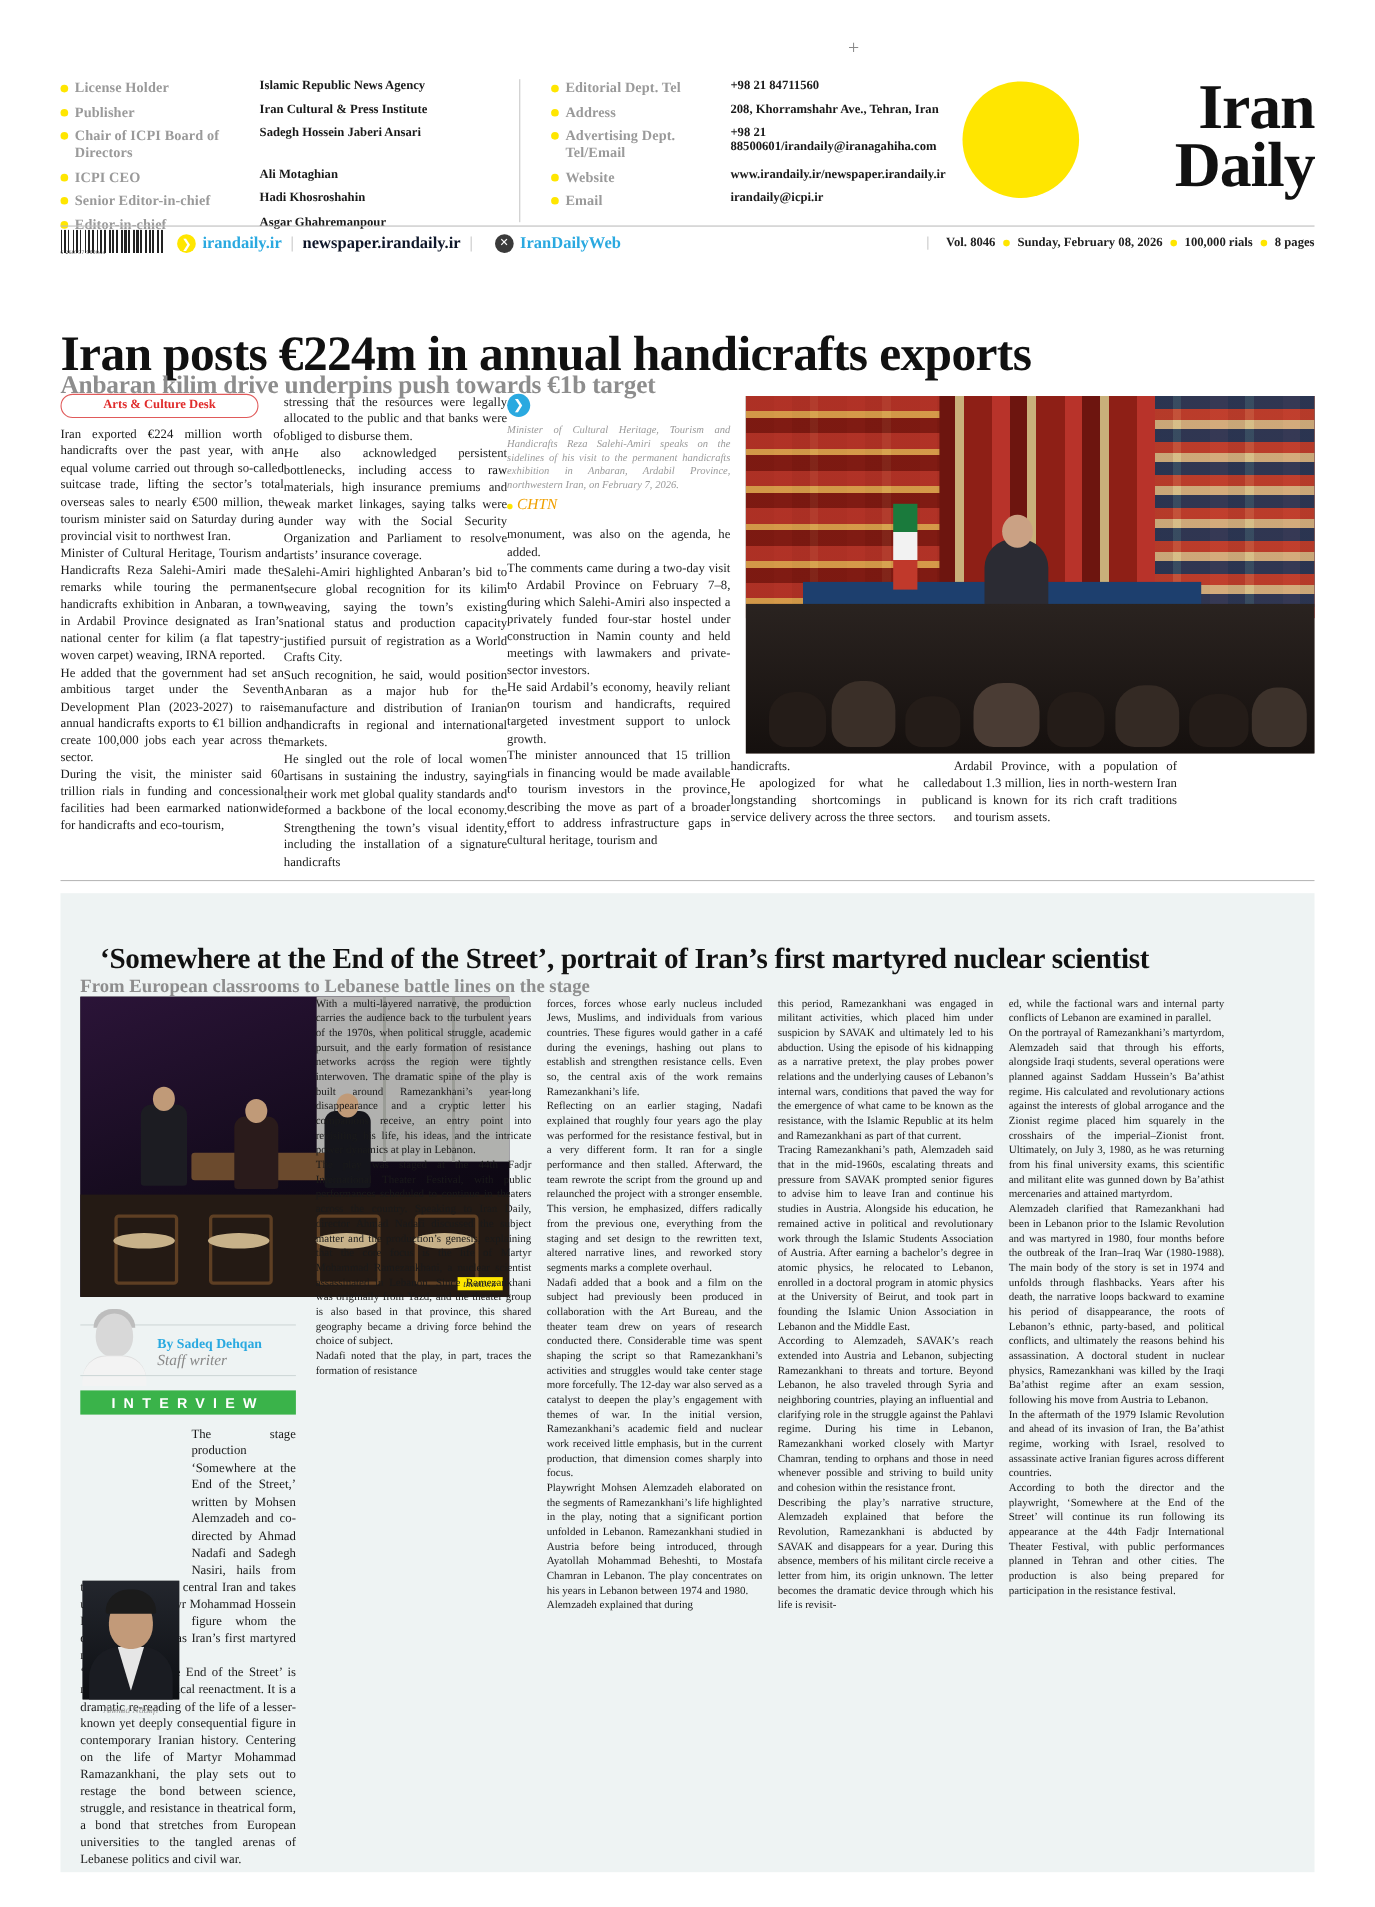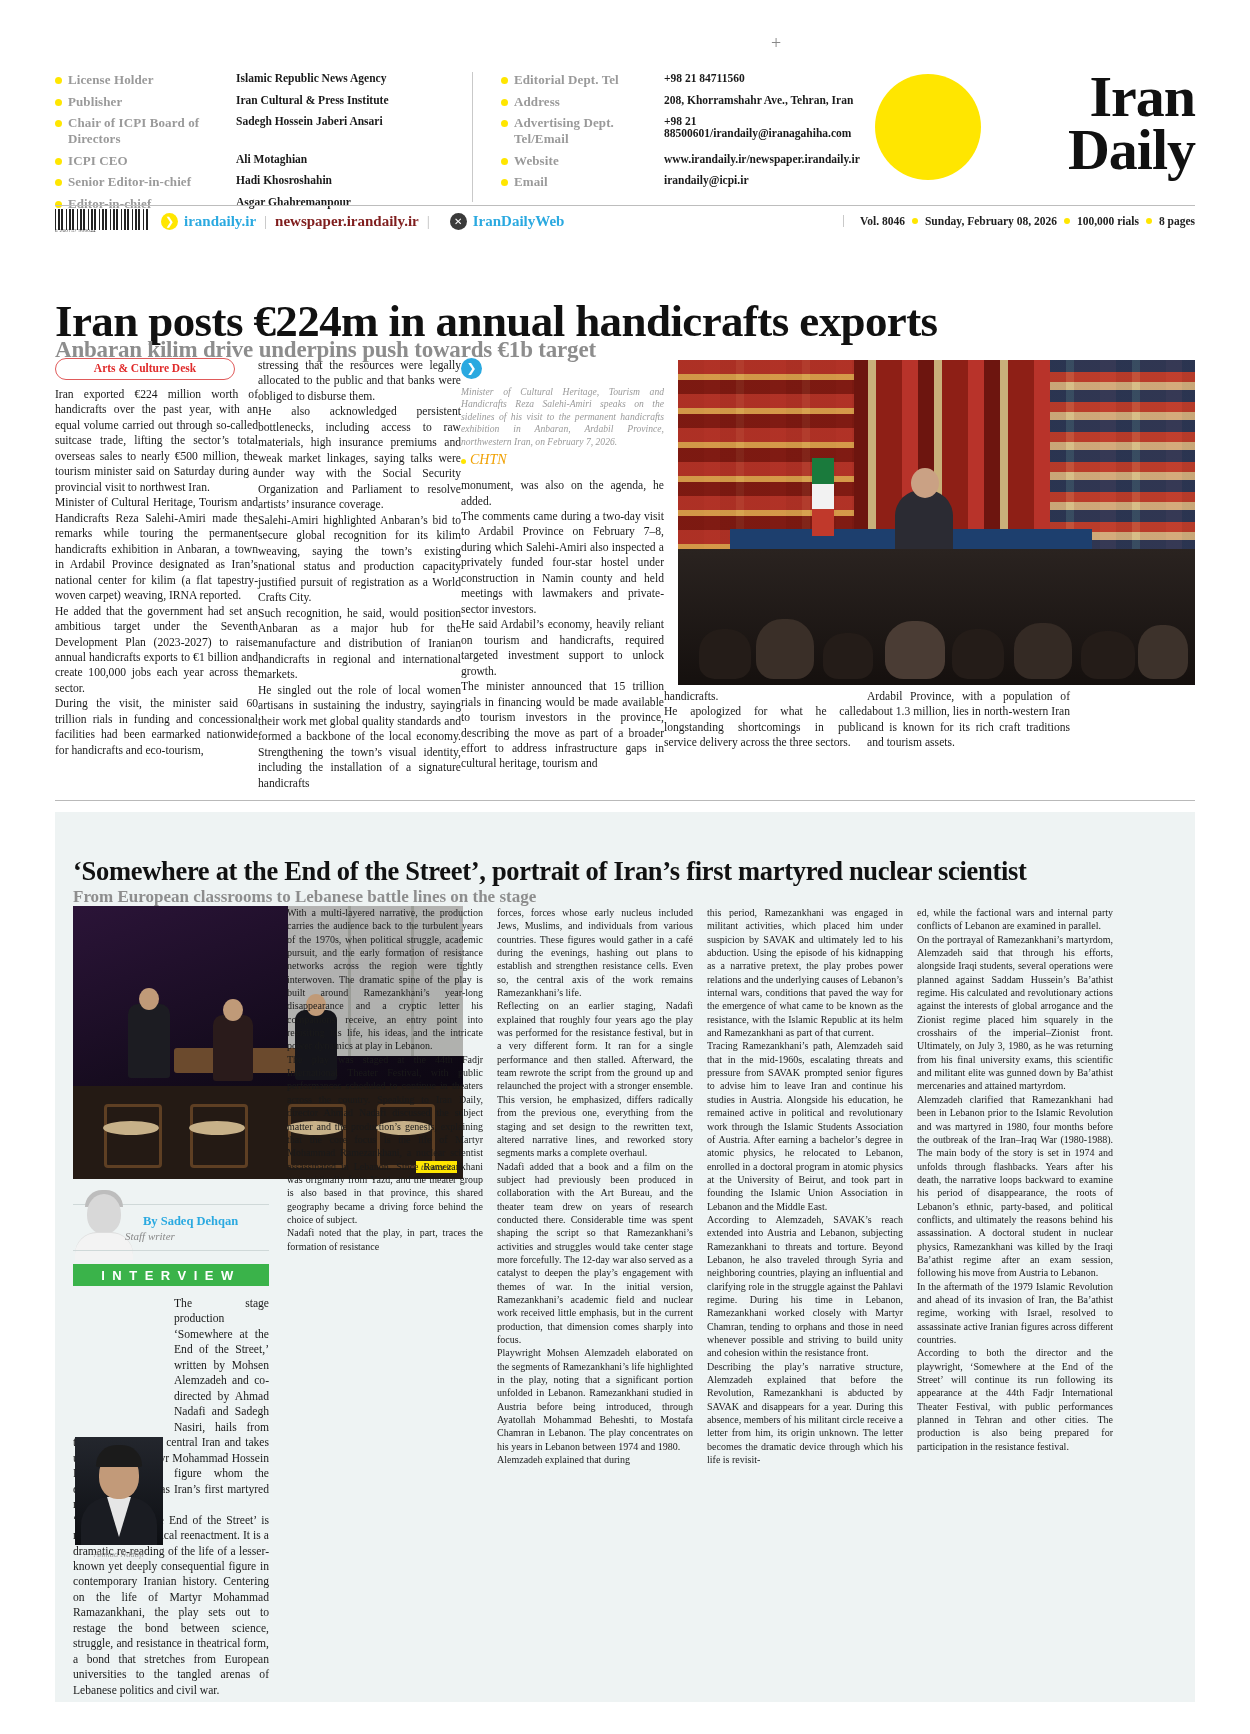--- a/index.html
+++ b/index.html
@@ -25,21 +25,21 @@
   .logo-text{position:absolute;right:0;top:0px;text-align:right;font-family:"Liberation Serif",serif;font-weight:bold;font-size:58px;line-height:.92;letter-spacing:-1px;color:#111;}
 
   
   .rule-top{position:absolute;left:55px;top:205px;width:1140px;height:1px;background:#bdbdbd;}
   .navstrip{position:absolute;left:55px;top:209px;width:1140px;height:24px;display:flex;align-items:center;}
   .barcode{width:94px;height:21px;flex:none;background:
      repeating-linear-gradient(to right,#222 0 1.5px,#fff 1.5px 3px,#222 3px 5px,#fff 5px 6.5px,#222 6.5px 8px,#fff 8px 11px);}
   .barcode-num{font-size:5px;color:#333;letter-spacing:.4px;margin-top:-2px;}
   .nav-ico{width:17px;height:17px;border-radius:50%;background:#ffe600;color:#fff;font-size:11px;display:flex;align-items:center;justify-content:center;margin:0 6px 0 12px;font-family:"Liberation Sans",sans-serif;}
   .nav-link{font-family:"Liberation Serif",serif;font-weight:bold;font-size:15px;color:#2aa9e0;}
-  .nav-link.dark{color:#7f1d1d;}
+  .nav-link.dark{color:#0f172a;}
   .nav-sep{color:#bbb;margin:0 8px;font-size:15px;}
   .x-ico{width:17px;height:17px;border-radius:50%;background:#3a3a3a;color:#fff;font-size:10px;display:flex;align-items:center;justify-content:center;margin:0 6px 0 12px;font-family:"Liberation Sans",sans-serif;}
   .nav-right{margin-left:auto;display:flex;align-items:center;padding-left:16px;border-left:1px solid #c9c9c9;font-family:"Liberation Serif",serif;font-size:11.5px;color:#222;font-weight:bold;}
   .ydot{width:6px;height:6px;border-radius:50%;background:#ffe600;display:inline-block;margin:0 7px;}
 
   
   .hl-a{position:absolute;left:55px;top:268px;width:1140px;font-family:"Liberation Serif",serif;font-weight:bold;font-size:45px;line-height:1.05;letter-spacing:-.6px;color:#111;}
   .sub-a{position:absolute;left:55px;top:318px;width:1140px;font-family:"Liberation Serif",serif;font-weight:bold;font-size:23px;color:#8d8d8d;letter-spacing:-.2px;}
 
   
@@ -68,42 +68,42 @@
   .pa-crowd{position:absolute;left:0;bottom:0;width:100%;height:42%;background:linear-gradient(#2a2320,#15100e);}
   .pa-h{position:absolute;bottom:2%;border-radius:45% 45% 30% 30%;background:#241c18;}
   .pa-speaker{position:absolute;left:42%;top:40%;width:58px;height:86px;background:#2b2b33;border-radius:26px 26px 6px 6px;}
   .pa-speaker:after{content:"";position:absolute;left:16px;top:-22px;width:28px;height:30px;border-radius:50%;background:#caa184;}
 
   
   .rule-a{position:absolute;left:55px;top:800px;width:1140px;height:1px;background:#b9b9b9;}
 
   
   .art-b{position:absolute;left:55px;top:812px;width:1140px;height:890px;background:#eef3f3;}
-  .hl-b{position:absolute;left:18px;top:22px;width:1105px;font-family:"Liberation Serif",serif;font-weight:bold;font-size:26.5px;letter-spacing:-.3px;color:#111;}
+  .hl-b{position:absolute;left:36px;top:22px;width:1105px;font-family:"Liberation Serif",serif;font-weight:bold;font-size:26.5px;letter-spacing:-.3px;color:#111;}
   .sub-b{position:absolute;left:18px;top:58px;font-family:"Liberation Serif",serif;font-weight:bold;font-size:17px;color:#8d8d8d;}
 
   .photo-b{position:absolute;left:18px;top:94px;width:390px;height:273px;background:#1a1020;overflow:hidden;}
   .pb-bg{position:absolute;inset:0;background:linear-gradient(160deg,#2b1438 0%,#120a1a 55%,#07050a 100%);}
   .pb-wall{position:absolute;left:55%;top:0;width:45%;height:55%;background:#cdcfc9;opacity:.85;}
   .pb-wall2{position:absolute;left:55%;top:0;width:45%;height:55%;background:repeating-linear-gradient(to right,transparent 0 60px,#9a9c96 60px 63px);}
   .pb-floor{position:absolute;left:0;bottom:0;width:100%;height:34%;background:#241a14;}
   .pb-table{position:absolute;left:26%;top:52%;width:40%;height:9%;background:#6b4a2d;border-radius:3px;}
   .pb-fig{position:absolute;background:#1c1c22;border-radius:10px 10px 3px 3px;}
   .pb-fig:after{content:"";position:absolute;left:50%;transform:translateX(-50%);top:-16px;width:20px;height:22px;border-radius:50%;background:#c09a78;}
   .pb-chair{position:absolute;bottom:4%;width:52px;height:58px;border:3px solid #5e3f23;border-radius:4px;background:transparent;}
   .pb-chair:before{content:"";position:absolute;left:-4px;top:14px;width:56px;height:14px;border-radius:50%;background:#c7b189;}
   .theater-tag{position:absolute;right:6px;bottom:6px;background:#ffe600;color:#333;font-family:"Liberation Serif",serif;font-style:italic;font-size:8.5px;padding:1px 5px;}
 
   .byline-box{position:absolute;left:18px;top:378px;width:196px;}
   .by-avatar{position:absolute;left:0;top:0;width:62px;height:70px;overflow:hidden;}
   .ava-head{position:absolute;left:14px;top:4px;width:34px;height:40px;border-radius:50% 50% 46% 46%;background:#d8d8d8;}
   .ava-hair{position:absolute;left:12px;top:0px;width:38px;height:17px;border-radius:19px 19px 0 0;background:#bdbdbd;}
   .ava-body{position:absolute;left:2px;top:42px;width:58px;height:30px;border-radius:22px 22px 0 0;background:#f3f3f3;border-top:1px solid #ddd;}
   .by-name{position:absolute;left:70px;top:24px;font-family:"Liberation Serif",serif;font-weight:bold;font-size:12.5px;color:#2aa9e0;}
-  .by-role{position:absolute;left:52px;top:40px;font-family:"Liberation Serif",serif;font-style:italic;font-size:11px;color:#888;}
+  .by-role{position:absolute;left:70px;top:40px;font-family:"Liberation Serif",serif;font-style:italic;font-size:14px;color:#888;}
   .by-line1{position:absolute;left:0;top:14px;width:196px;height:1px;background:#cfd8d8;}
   .by-line2{position:absolute;left:0;top:60px;width:196px;height:1px;background:#cfd8d8;}
 
   .interview{position:absolute;left:18px;top:452px;width:196px;height:22px;background:#3ab34a;color:#fff;font-family:"Liberation Sans",sans-serif;font-weight:bold;font-size:13px;letter-spacing:7.5px;display:flex;align-items:center;justify-content:center;}
 
   .portrait{position:absolute;left:20px;top:625px;width:88px;height:108px;background:#15171c;overflow:hidden;}
   .po-bg{position:absolute;inset:0;background:linear-gradient(#23262d,#0d0f13);}
   .po-head{position:absolute;left:24px;top:14px;width:40px;height:48px;border-radius:50% 50% 45% 45%;background:#c29a79;}
   .po-hair{position:absolute;left:21px;top:8px;width:46px;height:22px;border-radius:23px 23px 2px 2px;background:#1b1b1b;}
   .po-suit{position:absolute;left:6px;top:60px;width:76px;height:50px;background:#1a1c22;border-radius:28px 28px 0 0;}

